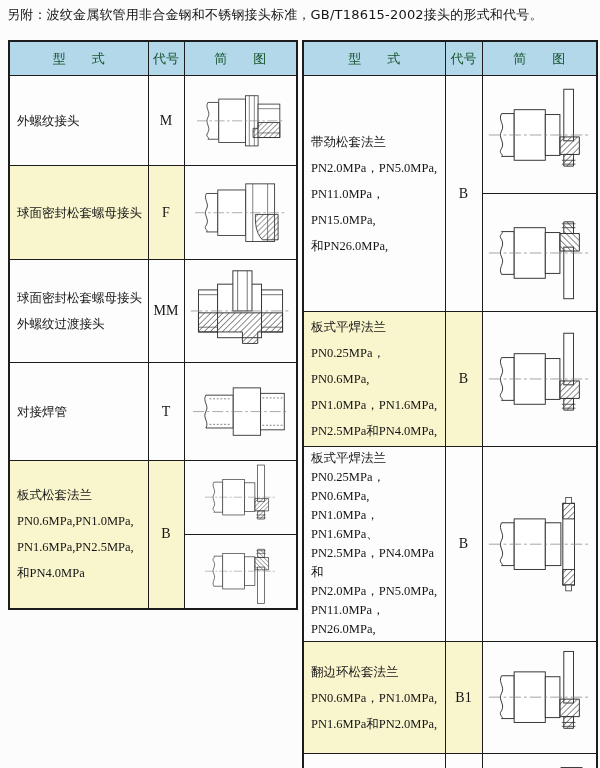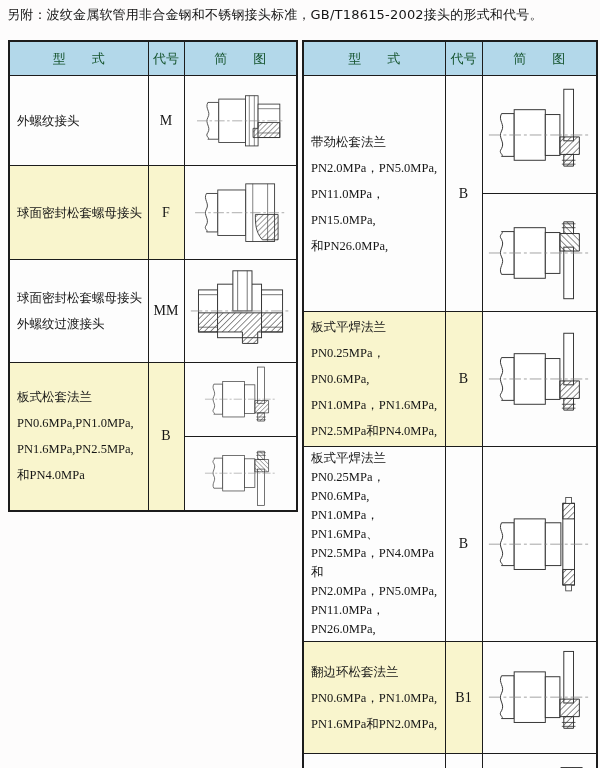--- a/index.html
+++ b/index.html
@@ -150,20 +150,45 @@
                   <rect x="78" y="28" width="22" height="44" fill="#fff" stroke="#333" stroke-width="1"></rect>
                   <line x1="78" y1="33" x2="100" y2="33" stroke="#333" stroke-width="0.7"></line>
                   <line x1="78" y1="67" x2="100" y2="67" stroke="#333" stroke-width="0.7"></line>
                   <path d="M12 52 H100 V72 H74 V84 H58 V72 H12 Z" fill="url(#hp3)" stroke="#333" stroke-width="1"></path>
                   <line x1="4" y1="50" x2="108" y2="50" stroke="#8a8a8a" stroke-width="0.8" stroke-dasharray="12 3 3 3"></line>
                 </svg>
               </div>
             </div>
           </td>
     </tr>
+    <tr style="height:98px">
+      <td class="name">对接焊管</td>
+      <td class="code">T</td>
+      <td class="diag">
+            <div class="dstack">
+              <div class="dwrap">
+                <svg viewBox="0 0 112 100" preserveAspectRatio="xMidYMid meet">
+                  <defs>
+                    <pattern id="hp5" width="4.5" height="4.5" patternUnits="userSpaceOnUse" patternTransform="rotate(45)">
+                      <line x1="0" y1="0" x2="0" y2="4.5" stroke="#4a4a4a" stroke-width="1.3"></line>
+                    </pattern>
+                  </defs>
+                  <path d="M48 32 H18 C14 39 22 43 18 50 C14 57 22 61 18 68 H48 Z" fill="#fff" stroke="#333"></path>
+                  <line x1="22" y1="36" x2="46" y2="36" stroke="#333" stroke-width="0.7" stroke-dasharray="2 2"></line>
+                  <line x1="22" y1="64" x2="46" y2="64" stroke="#333" stroke-width="0.7" stroke-dasharray="2 2"></line>
+                  <rect x="48" y="24" width="30" height="52" fill="#fff" stroke="#333" stroke-width="1"></rect>
+                  <rect x="78" y="30" width="26" height="40" fill="#fff" stroke="#333" stroke-width="1"></rect>
+                  <line x1="80" y1="35" x2="104" y2="35" stroke="#333" stroke-width="0.7" stroke-dasharray="2 2"></line>
+                  <line x1="80" y1="65" x2="104" y2="65" stroke="#333" stroke-width="0.7" stroke-dasharray="2 2"></line>
+                  <line x1="4" y1="50" x2="108" y2="50" stroke="#8a8a8a" stroke-width="0.8" stroke-dasharray="12 3 3 3"></line>
+                </svg>
+              </div>
+            </div>
+          </td>
+    </tr>
     <tr class="hl" style="height:148px">
       <td class="name">板式松套法兰
 PN0.6MPa,PN1.0MPa,
 PN1.6MPa,PN2.5MPa,
 和PN4.0MPa</td>
       <td class="code">B</td>
       <td class="diag">
             <div class="dstack">
               <div class="dwrap">
                 <svg viewBox="0 0 112 100" preserveAspectRatio="xMidYMid meet">

